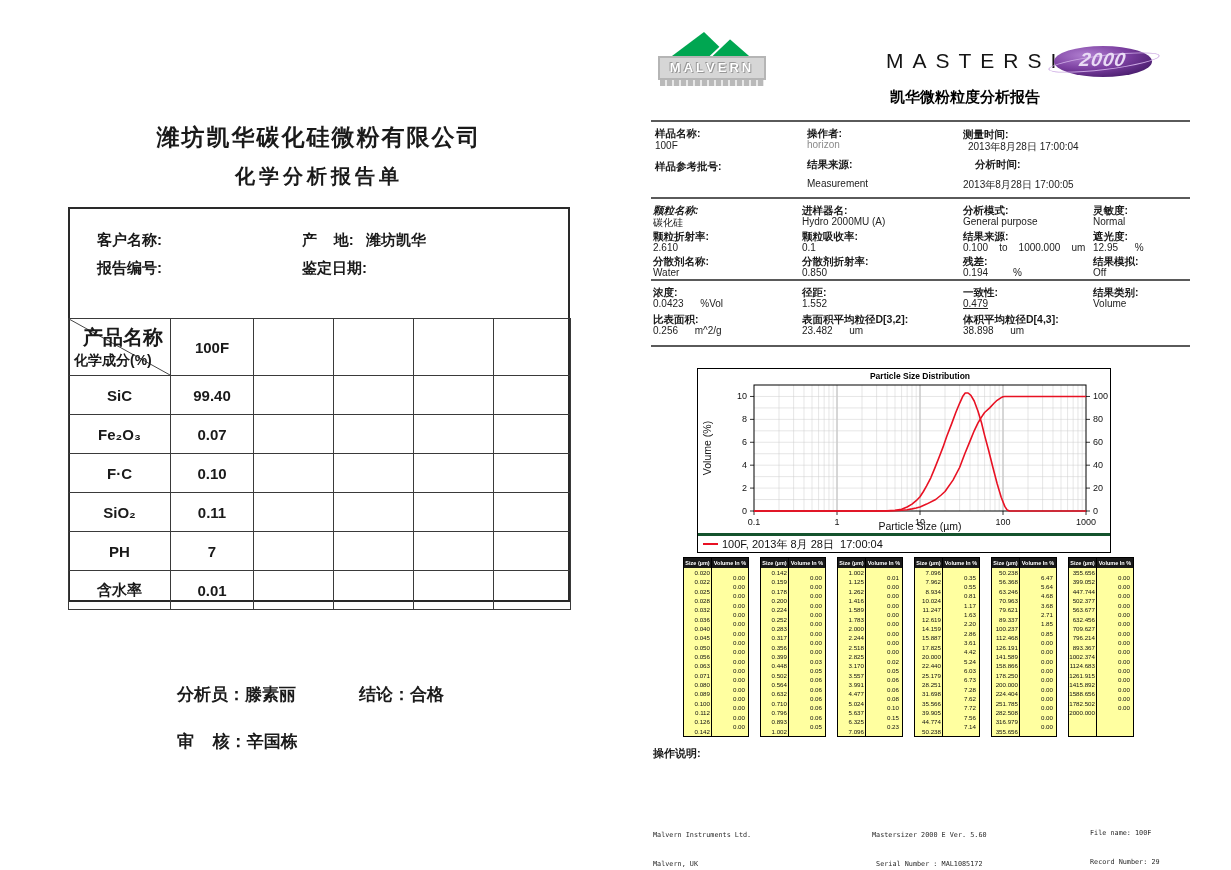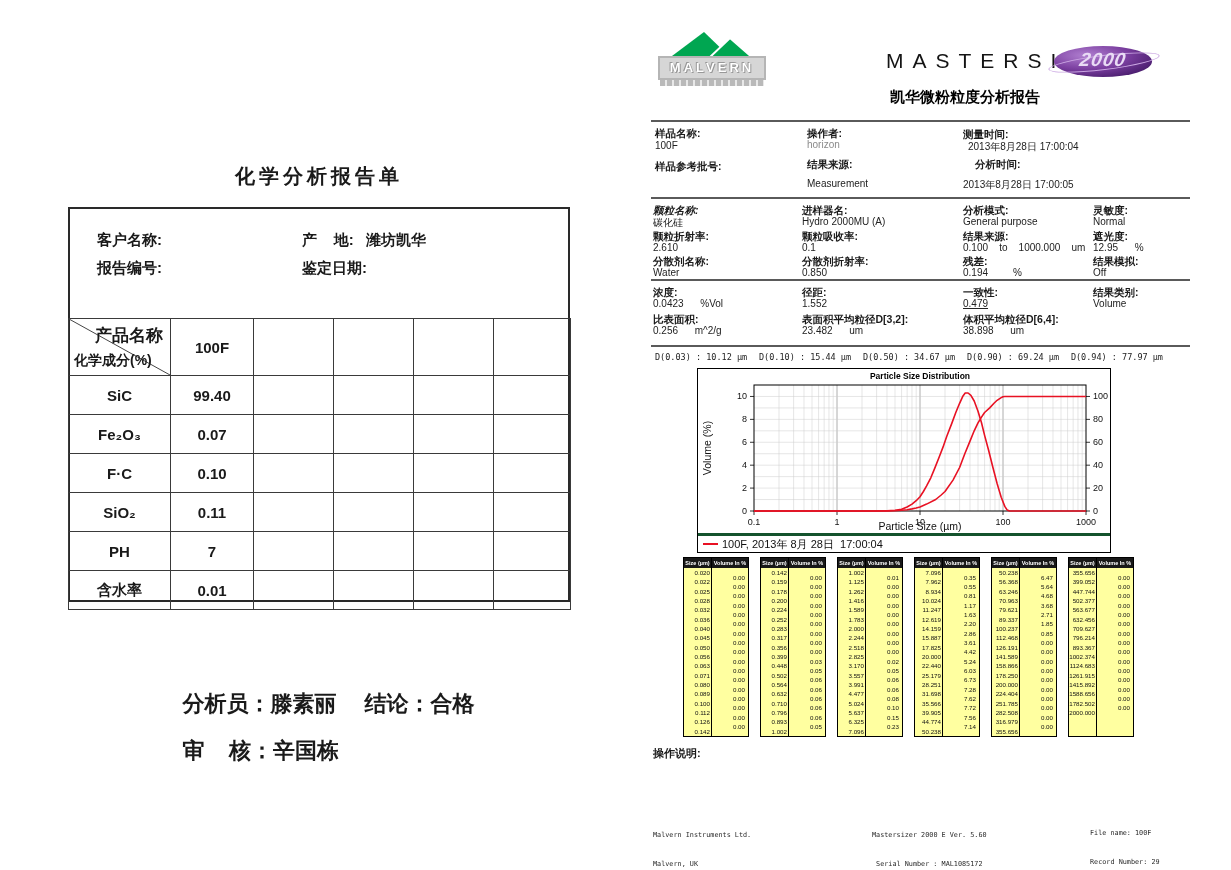--- a/index.html
+++ b/index.html
@@ -14,23 +14,23 @@
   #report-title{top:163px;font-size:20px;letter-spacing:4px;}
   #left-box{left:68px;top:207px;width:502px;height:395px;border:2px solid #2a2a2a;box-sizing:border-box;}
   .info-lbl{position:absolute;font-weight:bold;font-size:15px;color:#1a1a1a;white-space:pre;}
   #chem-table{position:absolute;left:68px;top:318px;border-collapse:collapse;table-layout:fixed;}
   #chem-table td{border:1.5px solid #3a3a3a;text-align:center;font-weight:bold;font-size:15px;
                  color:#1a1a1a;padding:0;}
   #chem-table tr td{height:38px;}
   #chem-table tr.hdr td{height:56px;}
   td.corner{position:relative;}
   td.corner svg.diag{position:absolute;left:0;top:0;width:100%;height:100%;}
-  td.corner .ct{position:absolute;top:5px;right:7px;font-size:17px;}
+  td.corner .ct{position:absolute;top:5px;right:7px;font-size:20px;}
   td.corner .cb{position:absolute;bottom:5px;left:5px;font-size:14px;}
-  .sign{position:absolute;font-weight:bold;font-size:22px;color:#1a1a1a;white-space:pre;}
+  .sign{position:absolute;font-weight:bold;font-size:17px;color:#1a1a1a;white-space:pre;}
   
   #malvern-logo{left:658px;top:30px;width:108px;height:64px;}
   #malvern-box{position:absolute;left:0;top:26px;width:104px;height:20px;background:#d6d6d6;
                border:2px solid #b5b5b5;text-align:center;line-height:20px;font-weight:bold;
                font-size:13px;letter-spacing:3px;color:#fff;
                text-shadow:0 0 1px #8a8a8a,1px 1px 0 #9a9a9a,-1px -1px 0 #9a9a9a;}
   #malvern-strip{position:absolute;left:2px;top:50px;width:104px;height:6px;
                  background:repeating-linear-gradient(90deg,#b9b9b9 0 5px,#e8e8e8 5px 7px);}
   #mastersizer-wordmark{left:886px;top:49px;font-size:21px;font-weight:500;letter-spacing:9px;color:#141414;}
   #badge-2000{left:1052px;top:45px;width:102px;height:33px;}
@@ -66,20 +66,21 @@
   
   #op-notes{left:653px;top:746px;font-weight:bold;font-size:11px;color:#1a1a1a;}
   .pfoot{position:absolute;font-family:"DejaVu Sans Mono",monospace;font-size:6.8px;
          line-height:9.5px;color:#2a2a2a;white-space:pre;}
 </style>
 </head>
 <body>
 
 <div id="page">
 
+  <div class="abs doc-title" id="company-title">潍坊凯华碳化硅微粉有限公司</div>
   <div class="abs doc-title" id="report-title">化学分析报告单</div>
 
   <div class="abs" id="left-box">
     <div class="info-lbl" style="left:27px;top:22px;">客户名称:</div>
     <div class="info-lbl" style="left:232px;top:22px;">产    地:</div>
     <div class="info-lbl" style="left:296px;top:22px;">潍坊凯华</div>
     <div class="info-lbl" style="left:27px;top:50px;">报告编号:</div>
     <div class="info-lbl" style="left:232px;top:50px;">鉴定日期:</div>
   </div>
 
@@ -235,32 +236,25 @@
       <div class="f-lbl" style="left: 802px; top: 286px;">径距:</div>
       <div class="f-val" style="left: 802px; top: 298px;">1.552</div>
       <div class="f-lbl" style="left: 963px; top: 286px;">一致性:</div>
       <div class="f-val" style="left: 963px; top: 298px; text-decoration: underline;">0.479</div>
       <div class="f-lbl" style="left: 1093px; top: 286px;">结果类别:</div>
       <div class="f-val" style="left: 1093px; top: 298px;">Volume</div>
       <div class="f-lbl" style="left: 653px; top: 313px;">比表面积:</div>
       <div class="f-val" style="left: 653px; top: 325px;">0.256      m^2/g</div>
       <div class="f-lbl" style="left: 802px; top: 313px;">表面积平均粒径D[3,2]:</div>
       <div class="f-val" style="left: 802px; top: 325px;">23.482      um</div>
-      <div class="f-lbl" style="left: 963px; top: 313px;">体积平均粒径D[6,4]:</div>
+      <div class="f-lbl" style="left: 963px; top: 313px;">体积平均粒径D[4,3]:</div>
       <div class="f-val" style="left: 963px; top: 325px;">38.898      um</div>
     </div>
   <div class="hline" style="top:345px;"></div>
 
-  <div class="abs" id="d-values">
-      <span>D(0.03) : 10.12 µm</span>
-      <span>D(0.10) : 15.44 µm</span>
-      <span>D(0.50) : 34.67 µm</span>
-      <span>D(0.90) : 69.24 µm</span>
-      <span>D(0.94) : 77.97 µm</span>
-    </div>
 
   <div class="abs" id="chart-box">
     <svg id="chart-svg" width="412" height="164" viewBox="0 0 412 164">
         <line x1="80.98548964011044" y1="16" x2="80.98548964011044" y2="142" stroke="#cccccc" stroke-width="0.5"></line>
         <line x1="95.601064141732" y1="16" x2="95.601064141732" y2="142" stroke="#cccccc" stroke-width="0.5"></line>
         <line x1="105.97097928022089" y1="16" x2="105.97097928022089" y2="142" stroke="#cccccc" stroke-width="0.5"></line>
         <line x1="114.01451035988956" y1="16" x2="114.01451035988956" y2="142" stroke="#cccccc" stroke-width="0.5"></line>
         <line x1="120.58655378184243" y1="16" x2="120.58655378184243" y2="142" stroke="#cccccc" stroke-width="0.5"></line>
         <line x1="126.14313732118333" y1="16" x2="126.14313732118333" y2="142" stroke="#cccccc" stroke-width="0.5"></line>
         <line x1="130.9564689203313" y1="16" x2="130.9564689203313" y2="142" stroke="#cccccc" stroke-width="0.5"></line>

